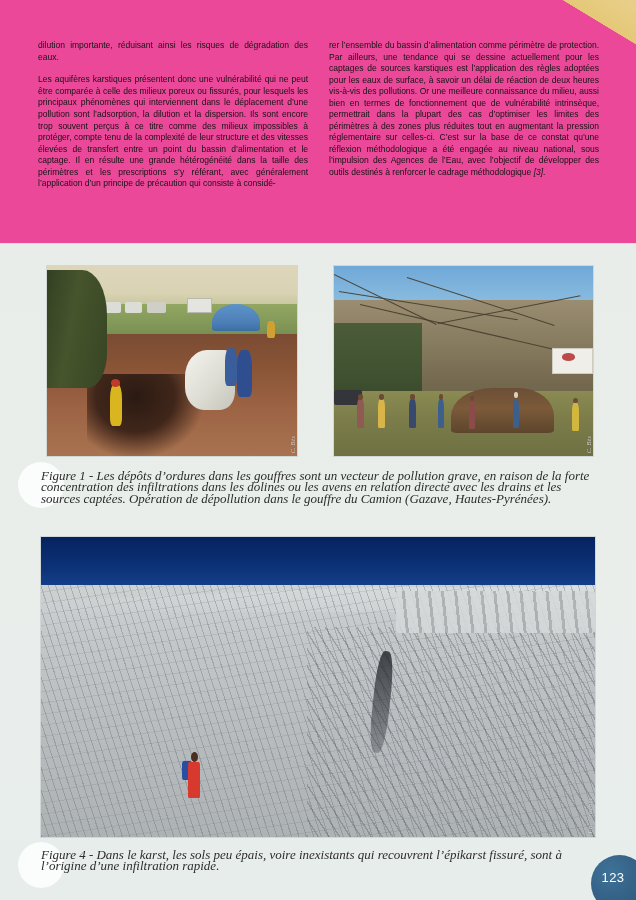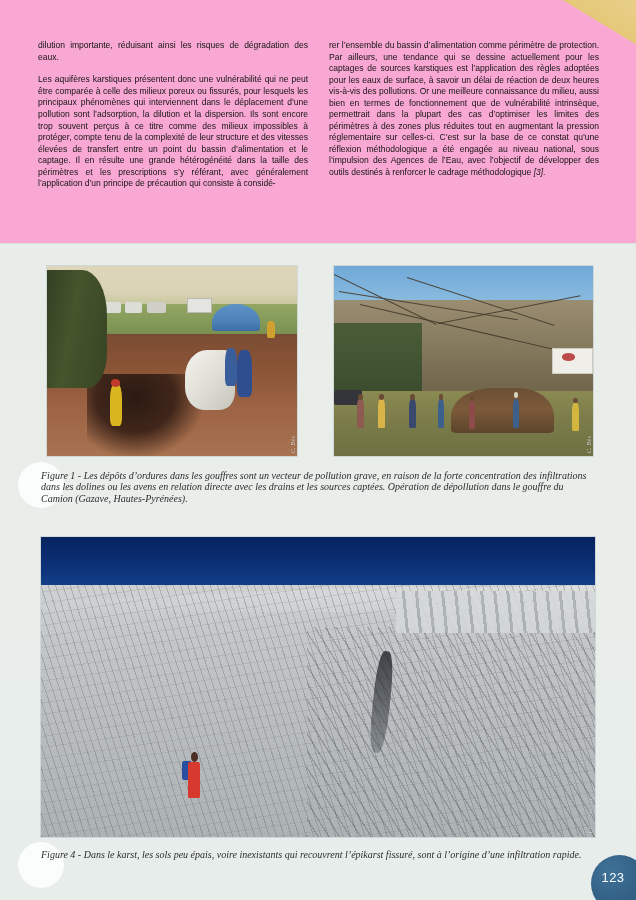--- a/index.html
+++ b/index.html
@@ -5,21 +5,21 @@
   * { box-sizing: border-box; margin: 0; padding: 0; }
   html, body {
     width: 636px; height: 900px;
     background: #ffffff;
     font-family: "Liberation Sans", sans-serif;
     overflow: hidden;
   }
   #page {
     position: relative;
     width: 636px; height: 900px;
-    background: #f9a8d4;
+    background: #ec4899;
     overflow: hidden;
   }
 
   
   #corner-triangle {
     position: absolute;
     top: 0; right: 0;
     width: 76px; height: 46px;
     background: linear-gradient(to bottom left, #e8cf8a 0%, #e5c878 48%, rgba(229,200,120,0) 48.6%);
     z-index: 5;
@@ -217,21 +217,21 @@
   #p3-hiker-body { position: absolute; left: 26.6%; top: 75%; width: 2.1%; height: 12%; background: #d8392e; border-radius: 12% 12% 6% 6%; }
   #p3-hiker-head { position: absolute; left: 27%; top: 71.5%; width: 1.3%; height: 3.4%; background: #4b2f22; border-radius: 50%; }
   #p3-hiker-pack { position: absolute; left: 25.5%; top: 74.5%; width: 1.8%; height: 6.5%; background: #2a4fa0; border-radius: 18%; }
 
   
   .caption {
     position: absolute;
     z-index: 4;
     font-family: "Liberation Serif", serif;
     font-style: italic;
-    font-size: 10px;
+    font-size: 13px;
     line-height: 11.4px;
     color: #2c2c2c;
     text-align: left;
   }
   #caption-1 { left: 41px; top: 470px; width: 553px; }
   #caption-2 { left: 41px; top: 849px; width: 545px; }
 
   
   #page-number {
     position: absolute;

